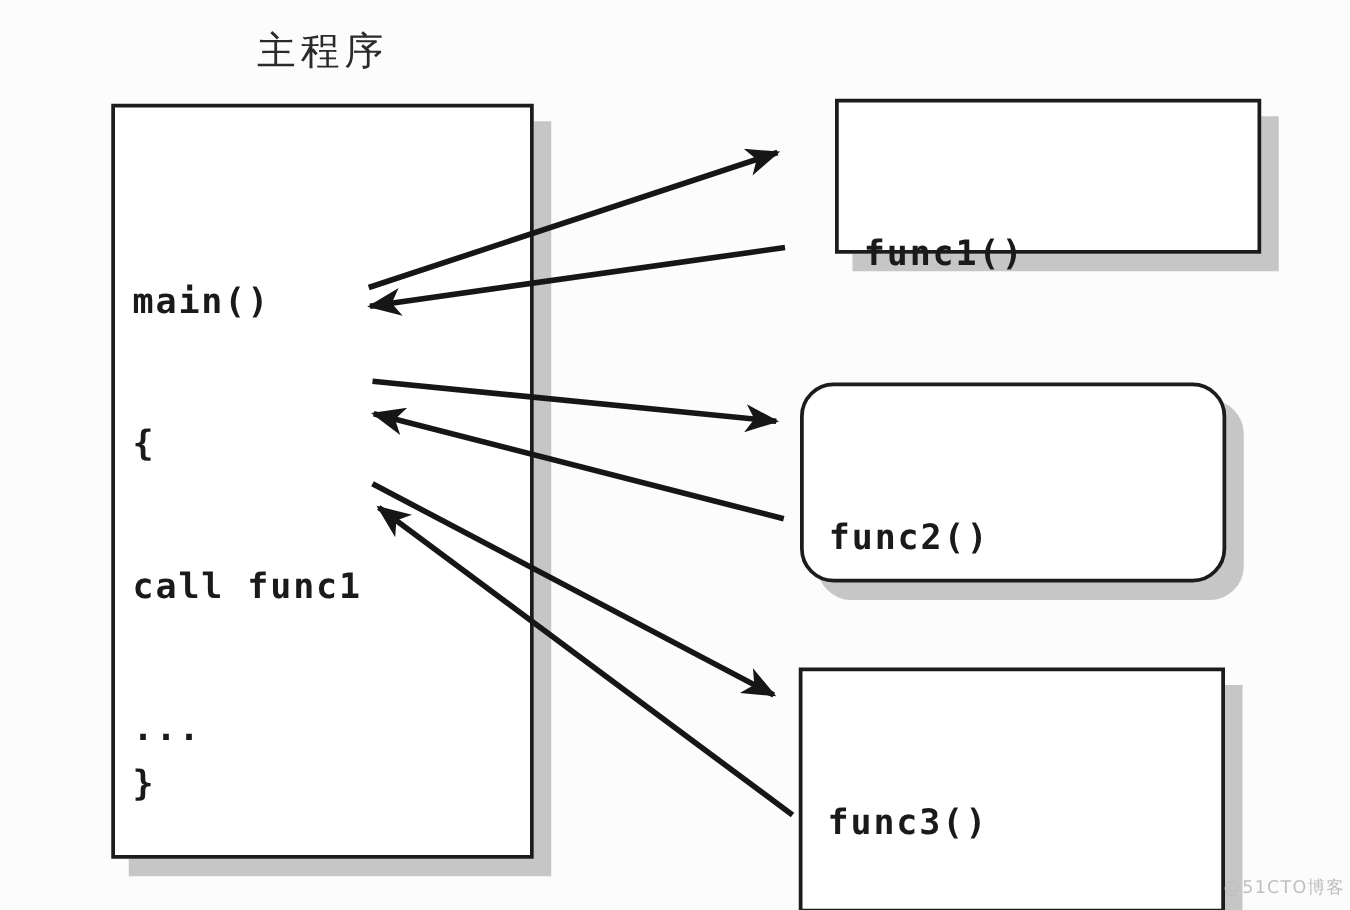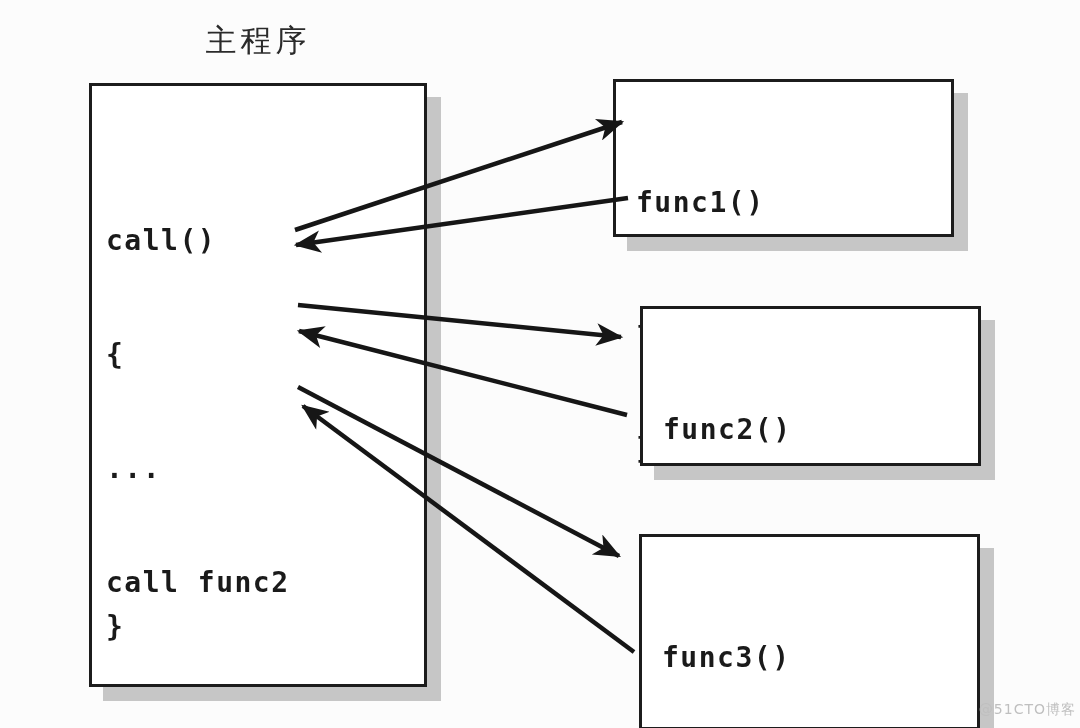--- a/index.html
+++ b/index.html
@@ -29,22 +29,22 @@
     letter-spacing:4px;
   }
   .box{
     position:absolute;
     background:#ffffff;
     border:3px solid var(--box-border);
     box-shadow:14px 14px 0 0 var(--shadow);
     box-sizing:border-box;
   }
   #main-box{left:89px;top:83px;width:338px;height:604px;}
-  #func1-box{left:613px;top:79px;width:341px;height:158px;}
-  #func2-box{left:640px;top:306px;width:341px;height:160px;}
+  #func1-box{left:668px;top:79px;width:341px;height:124px;}
+  #func2-box{left:640px;top:306px;width:341px;height:160px;border-radius:27px;}
   #func3-box{left:639px;top:534px;width:341px;height:196px;}
   .code{
     font-family:"DejaVu Sans Mono", monospace;
     font-weight:700;
     font-size:28px;
     letter-spacing:1.5px;
     color:var(--code-text);
   }
   .main-code{
     position:absolute;left:14px;top:60px;
@@ -78,24 +78,24 @@
 </style>
 </head>
 <body>
 
 <div id="stage">
 
   <div class="diagram-title">主程序</div>
 
   <div class="box" id="main-box">
     <div class="code main-code">
-      <div>call()</div>
+      <div>main()</div>
       <div>{</div>
+      <div>call func1</div>
       <div>...</div>
-      <div>call func2</div>
       
       
     </div>
     <div class="code closing-brace">}</div>
   </div>
 
   <div class="box" id="func1-box">
     <div class="code func-code">
       <div>func1()</div>
       <div>{</div>

